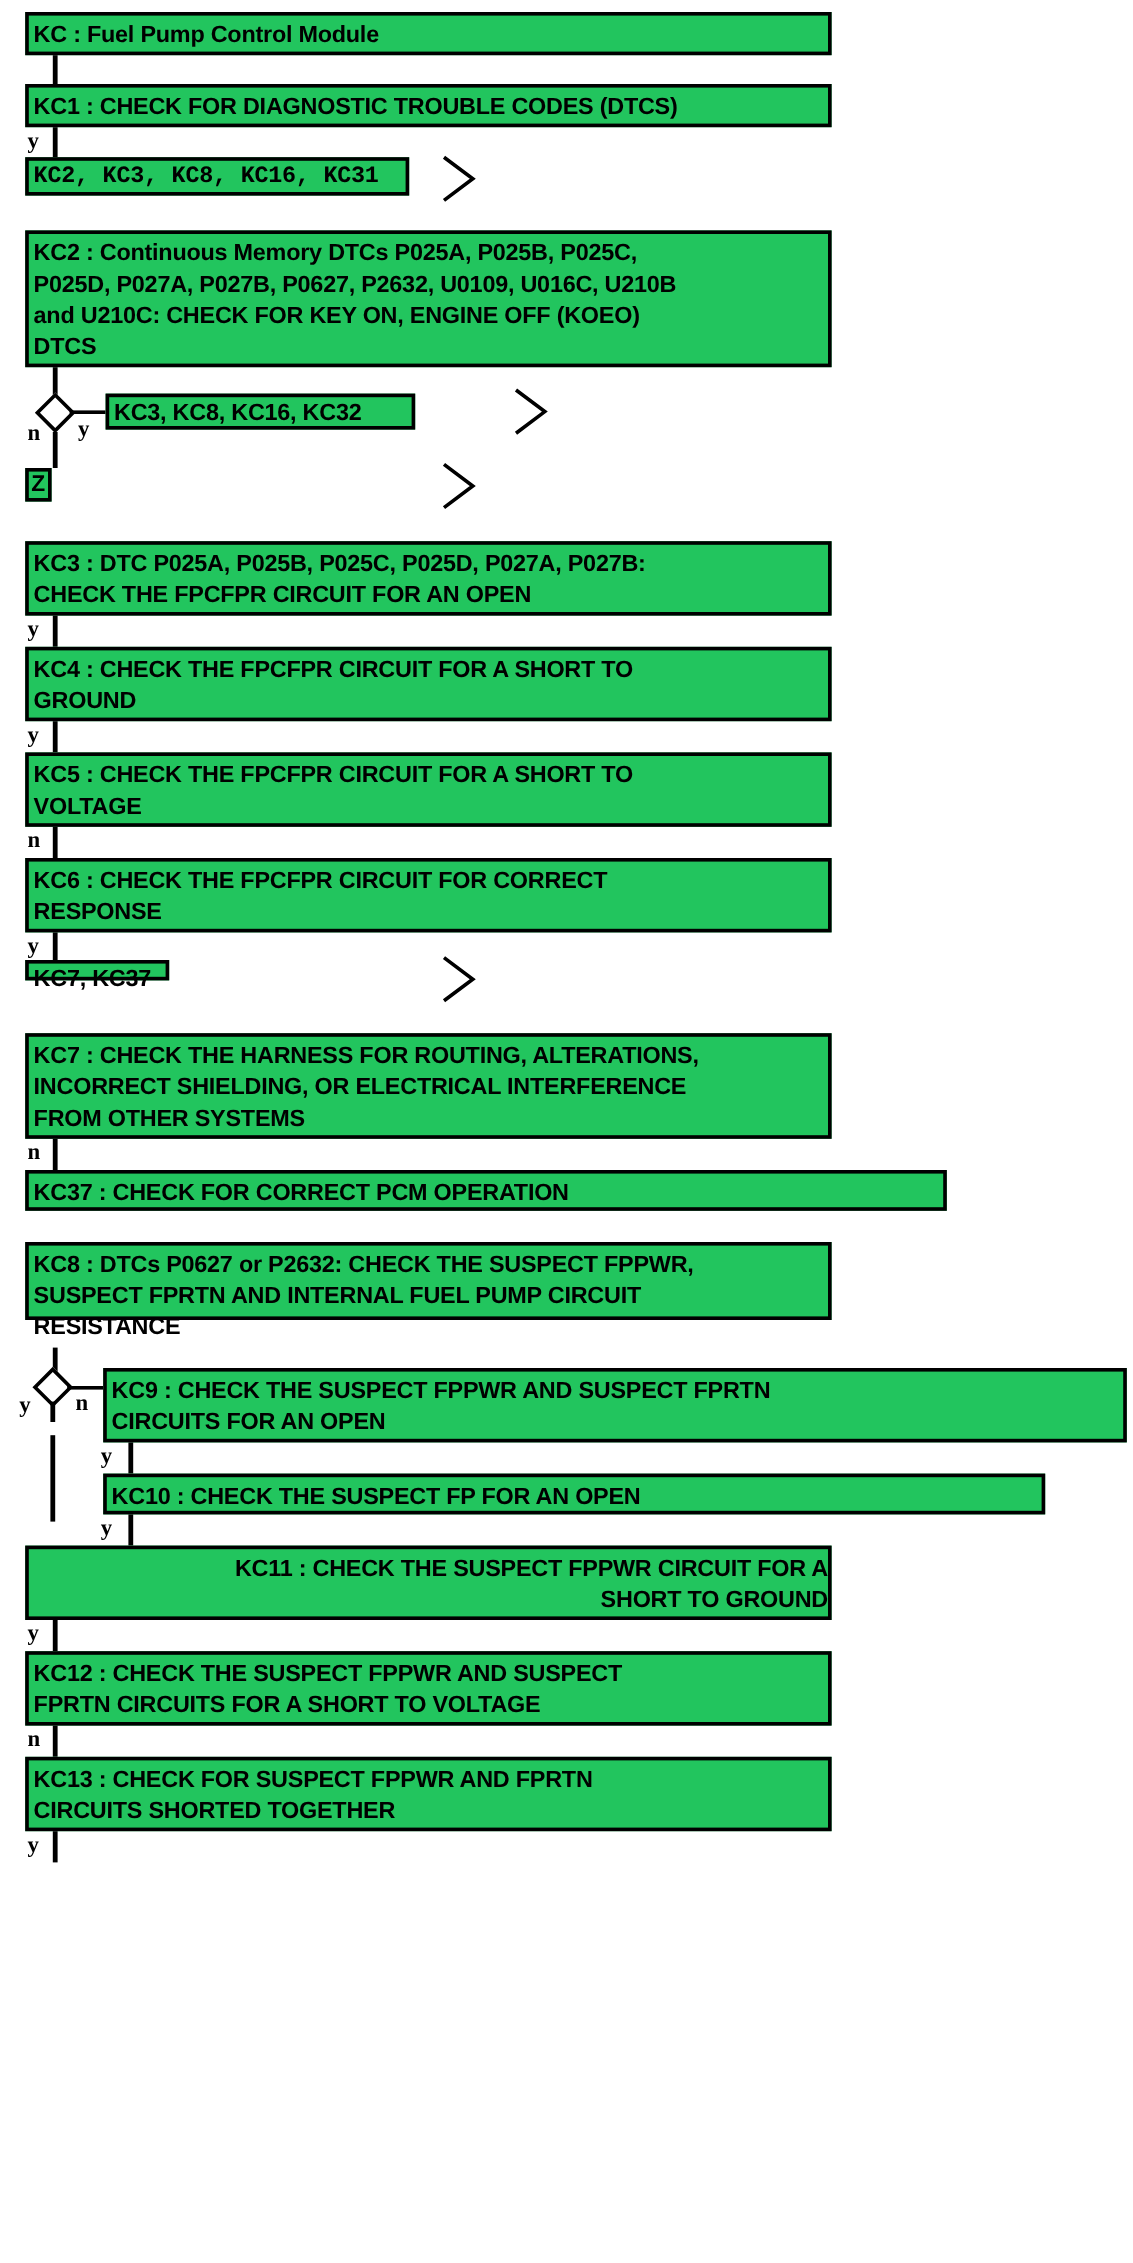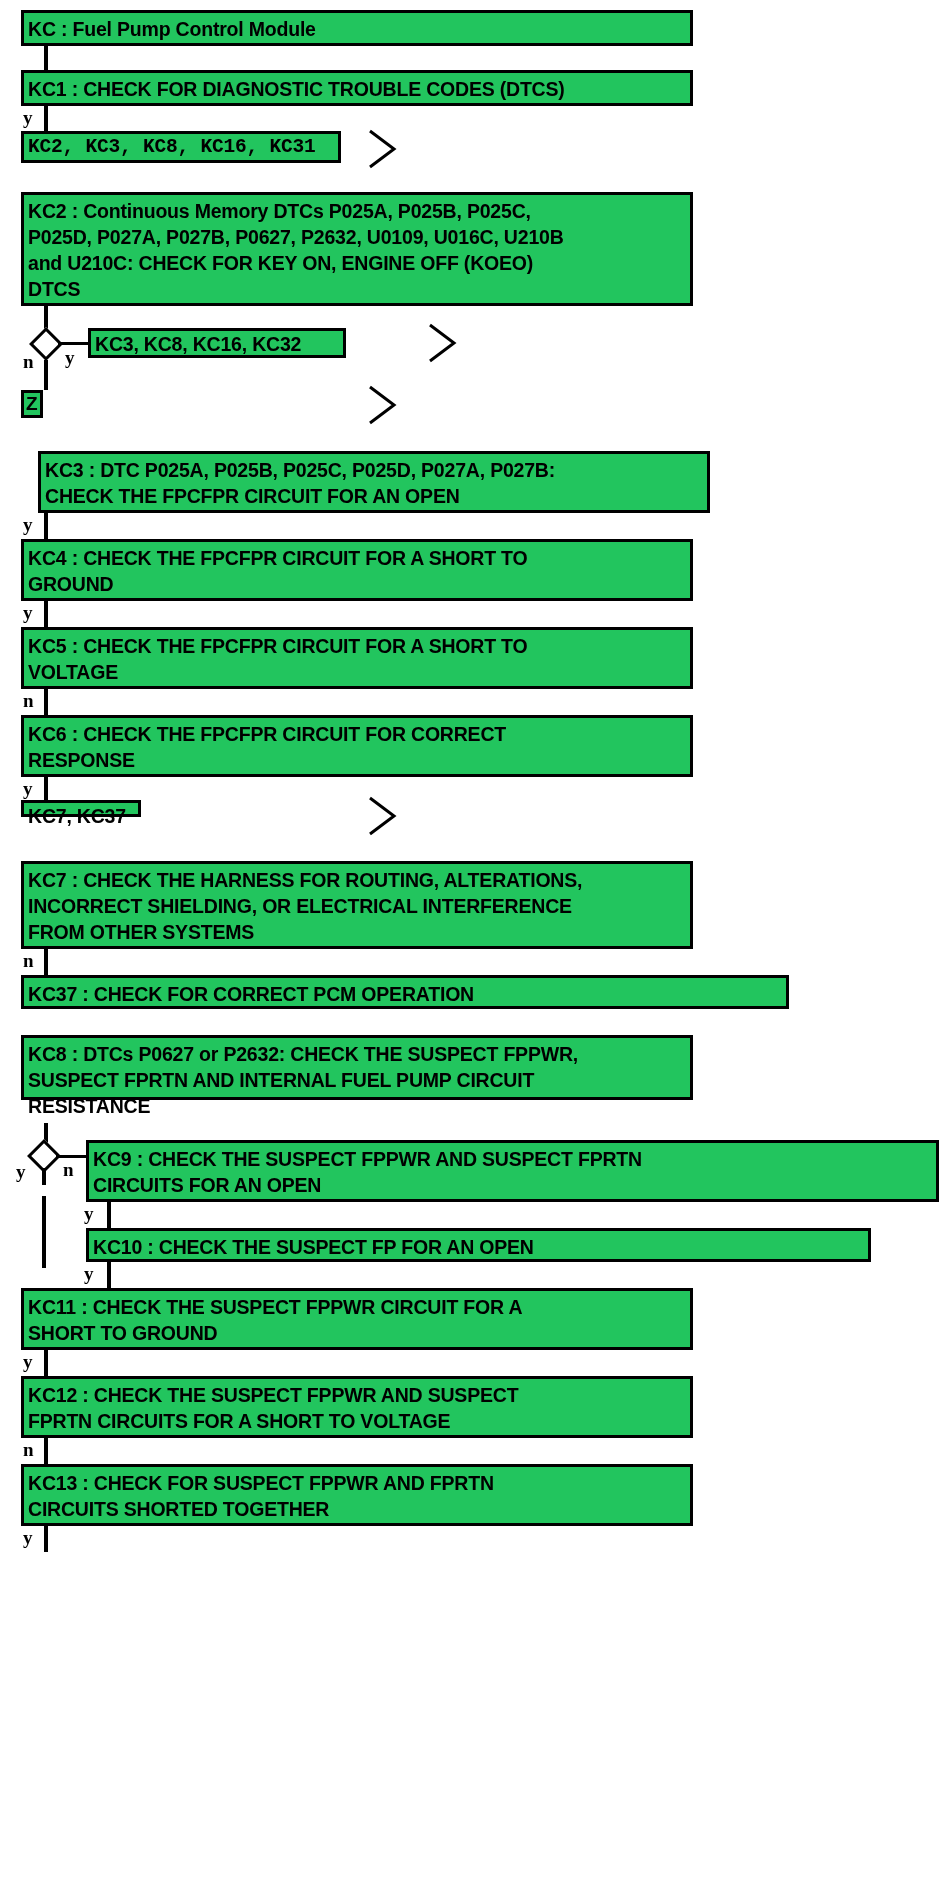--- a/index.html
+++ b/index.html
@@ -147,21 +147,21 @@
 
   <div class="node zbox" style="left:21px; top:390px; width:22px; height:28px;">
     <span class="txt">Z</span>
   </div>
   <div class="chev" style="left:366px; top:384px;">
     <svg width="34" height="42" viewBox="0 0 34 42">
       <polyline points="4,3 28,21 4,39" fill="none" stroke="#000" stroke-width="3"></polyline>
     </svg>
   </div>
 
-  <div class="node step" style="left:21px; top:451px; width:672px; height:62px;margin-left:17px;">
+  <div class="node step" style="left:21px; top:451px; width:672px; height:62px;">
     <span class="txt">KC3 : DTC P025A, P025B, P025C, P025D, P027A, P027B:
 CHECK THE FPCFPR CIRCUIT FOR AN OPEN</span>
   </div>
   <div class="vline" style="left:44px; top:513px; height:26px;"></div>
   <div class="blabel" style="left:23px; top:515px;">y</div>
 
   <div class="node step" style="left:21px; top:539px; width:672px; height:62px;">
     <span class="txt">KC4 : CHECK THE FPCFPR CIRCUIT FOR A SHORT TO
 GROUND</span>
   </div>
@@ -224,21 +224,21 @@
   </div>
   <div class="vline" style="left:107px; top:1202px; height:26px;"></div>
   <div class="blabel" style="left:84px; top:1204px;">y</div>
 
   <div class="node step" style="left:86px; top:1228px; width:785px; height:34px;">
     <span class="txt">KC10 : CHECK THE SUSPECT FP FOR AN OPEN</span>
   </div>
   <div class="vline" style="left:107px; top:1262px; height:26px;"></div>
   <div class="blabel" style="left:84px; top:1264px;">y</div>
 
-  <div class="node step" style="left:21px; top:1288px; width:672px; height:62px;">
+  <div class="node step" style="left:21px; top:1288px; width:672px; height:62px;text-align:right;">
     <span class="txt">KC11 : CHECK THE SUSPECT FPPWR CIRCUIT FOR A
 SHORT TO GROUND</span>
   </div>
   <div class="vline" style="left:44px; top:1350px; height:26px;"></div>
   <div class="blabel" style="left:23px; top:1352px;">y</div>
 
   <div class="node step" style="left:21px; top:1376px; width:672px; height:62px;">
     <span class="txt">KC12 : CHECK THE SUSPECT FPPWR AND SUSPECT
 FPRTN CIRCUITS FOR A SHORT TO VOLTAGE</span>
   </div>

